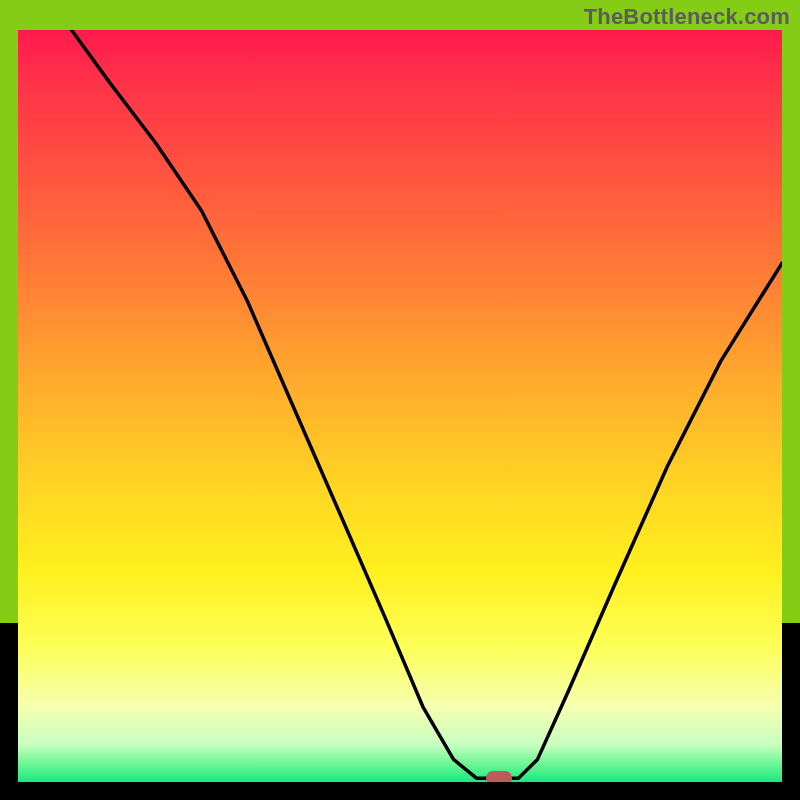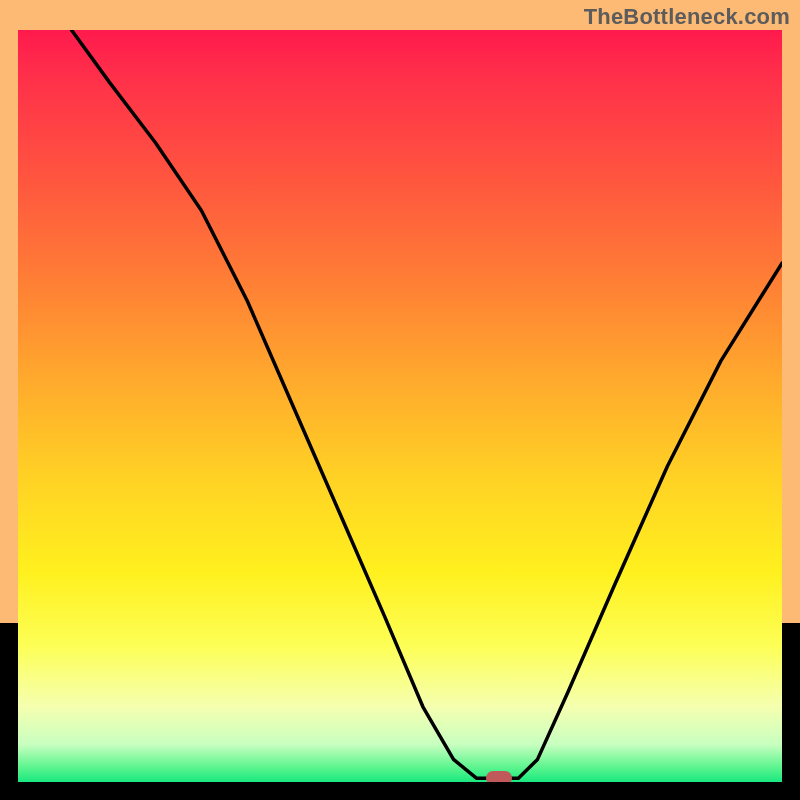--- a/index.html
+++ b/index.html
@@ -8,21 +8,21 @@
     width: 800px;
     height: 800px;
     background: #000;
     overflow: hidden;
     font-family: Arial, Helvetica, sans-serif;
   }
   .frame {
     position: relative;
     width: 800px;
     height: 623px;
-    background: #fdba74;
+    background: #84cc16;
   }
   .watermark {
     position: absolute;
     top: 4px;
     right: 10px;
     color: #5c5c5c;
     font-size: 22px;
     font-weight: 600;
     letter-spacing: 0.2px;
     z-index: 30;

